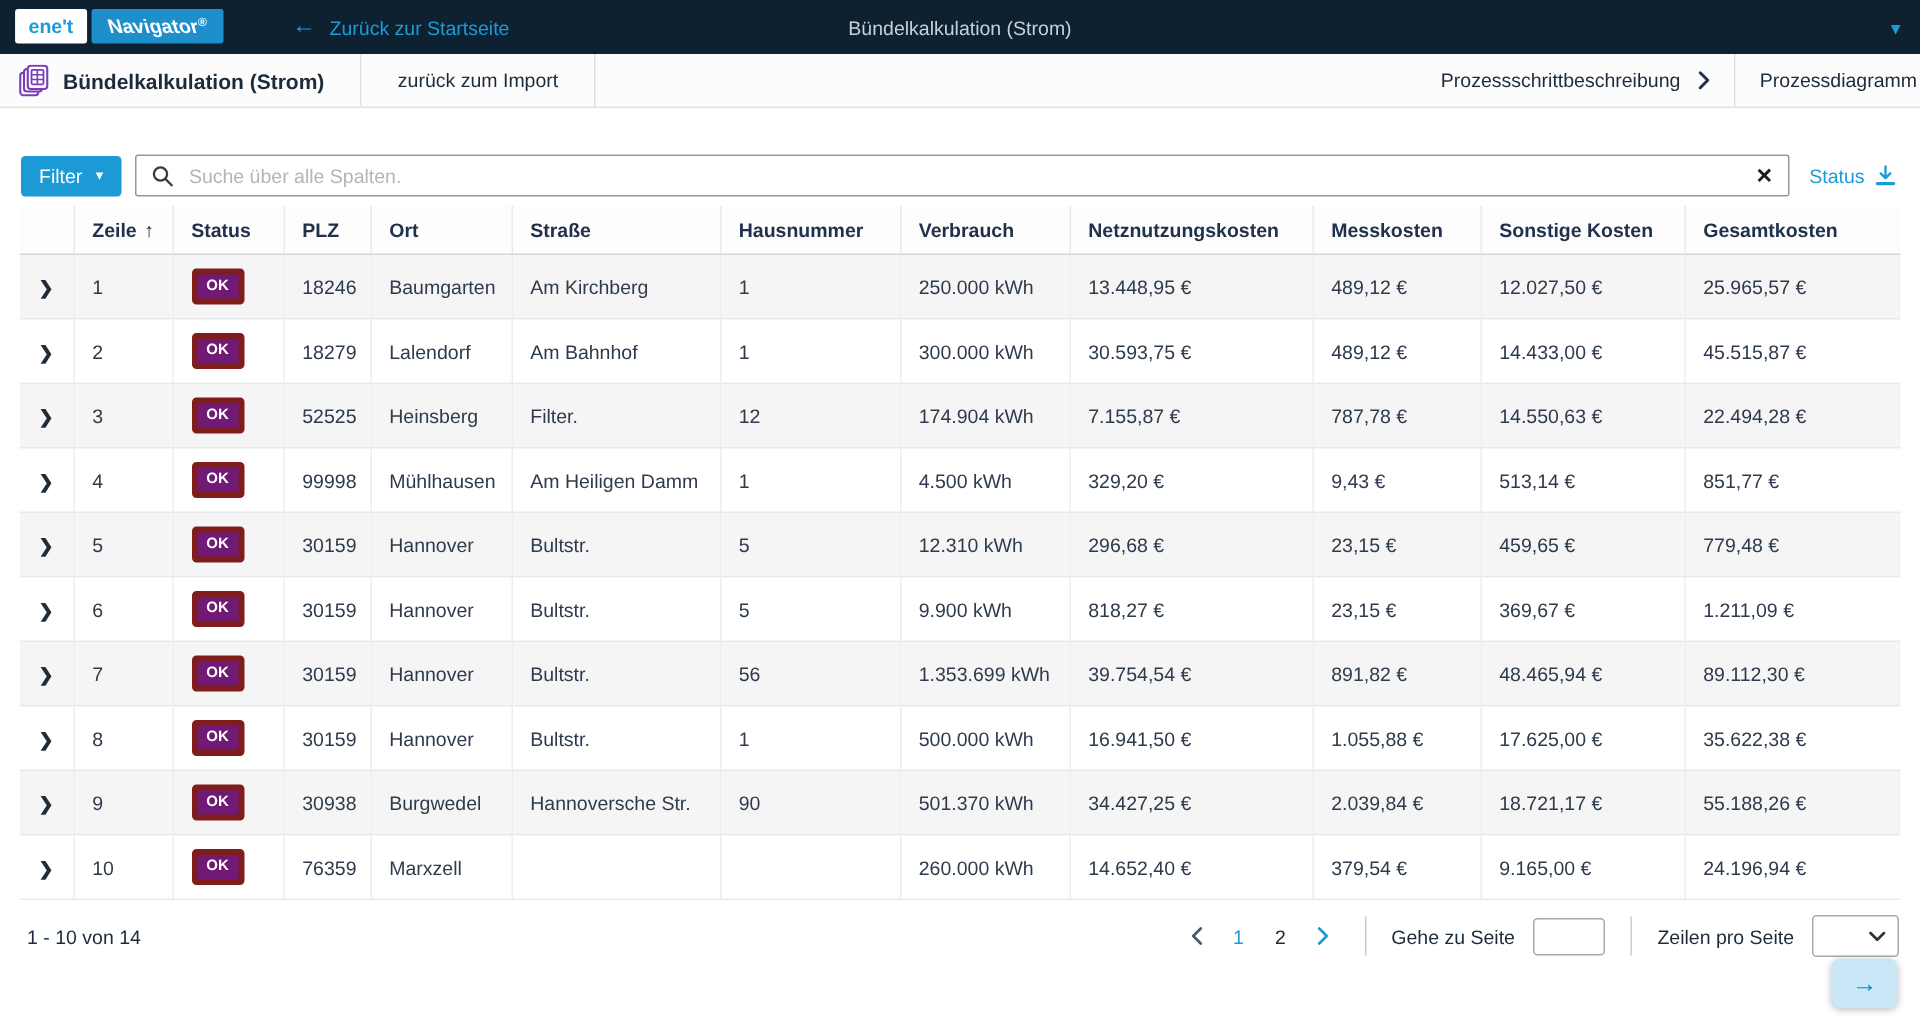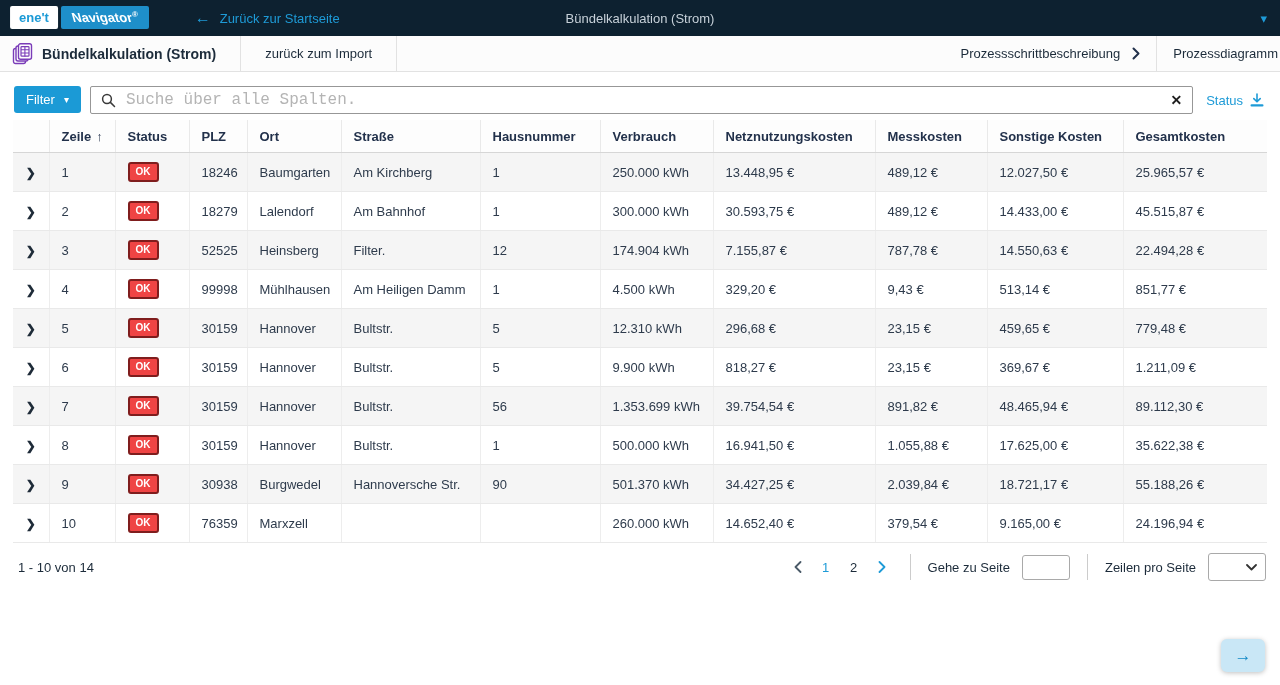--- a/index.html
+++ b/index.html
@@ -25,48 +25,48 @@
   .appbar { height:36px; background:#fcfcfc; border-bottom:1px solid #e2e2e2; display:flex; align-items:center; font-size:13px; color:#1c2b3a; }
   .app-icon { margin:0 9px 0 12px; display:flex; }
   .app-title { font-weight:bold; font-size:14px; margin-right:24px; }
   .vdiv { width:1px; align-self:stretch; background:#e2e2e2; }
   .back-import { padding:0 24px; cursor:pointer; }
   .appbar .spacer { flex:1; }
   .proc-step { display:flex; align-items:center; gap:12px; padding:0 16px; cursor:pointer; }
   .proc-diagram { padding:0 2px 0 16px; cursor:pointer; }
 
   
-  .toolbar { display:flex; margin:14px 14px 0 14px; }
+  .toolbar { display:flex; align-items:center; margin:31px 14px 0 14px; }
   .filter-btn { background:#1b9ad6; color:#fff; border:none; border-radius:3px; height:27px; padding:0 12px;
     font-size:13px; font-family:inherit; display:flex; align-items:center; gap:9px; cursor:pointer; }
   .filter-btn .caret { font-size:10px; }
   .search-box { flex:1; display:flex; align-items:center; height:28px; margin-left:9px;
     border:1px solid #979797; border-radius:2px; background:#fff; }
   .search-box svg { margin:0 8px 0 10px; flex:none; }
-  .search-box input { flex:1; border:none; outline:none; font-size:16px; font-family:Liberation Mono, monospace; color:#ec4899; background:transparent; }
+  .search-box input { flex:1; border:none; outline:none; font-size:13px; font-family:Liberation Sans, sans-serif; color:#ec4899; background:transparent; }
   .search-box input::placeholder { color:#b4b4b4; }
   .clear-btn { margin:0 10px; color:#1d1d1d; font-size:14px; font-weight:bold; cursor:pointer; line-height:1; }
   .export { display:flex; align-items:center; gap:7px; color:#1e9bd7; font-size:13px; margin:0 2px 0 13px; cursor:pointer; }
 
   
   .table-wrap { margin:6px 13px 0 13px; }
   table { width:100%; border-collapse:collapse; table-layout:fixed; font-size:13px; }
   thead th { text-align:left; font-weight:bold; color:#22314b; padding:9px 10px 8px 12px;
     border-bottom:1px solid #d6d6d6; border-left:1px solid #e9e9e9; background:#fdfdfd;
     white-space:nowrap; overflow:hidden; }
   thead th:first-child { border-left:none; }
   .sort-icon { margin-left:5px; }
   tbody td { padding:9px 10px 9px 12px; border-bottom:1px solid #e9e9e9; border-left:1px solid #ededed;
     white-space:nowrap; overflow:hidden; color:#2e3b4c; }
   tbody td:first-child { border-left:none; }
   tbody tr:nth-child(odd) { background:#f5f5f5; }
   td.num { text-align:left; padding-right:14px; }
   td.col-expand { text-align:center; padding:9px 4px; cursor:pointer; }
   .chev { color:#1e2b38; font-size:12px; font-weight:bold; }
-  .badge { display:inline-block; background:#ef4444; border:2px solid #7f1d1d; color:#fff;
+  .badge { display:inline-block; background:#701a75; border:4px solid #7f1d1d; color:#fff;
     font-size:10px; font-weight:bold; padding:2px 6px; border-radius:3px; line-height:1.2; }
 
   
   .pagefoot { display:flex; align-items:center; margin:0 14px 0 18px; padding-top:10px; font-size:13px; color:#1c2b3a;justify-content:space-between; }
   .pagefoot .spacer { flex:1; }
   .pager { display:flex; align-items:center; gap:6px; }
   .pager .pbtn { width:22px; height:22px; display:flex; align-items:center; justify-content:center; cursor:pointer; }
   .page-num { width:22px; text-align:center; cursor:pointer; }
   .page-num.active { color:#1e9bd7; }
   .fdiv { width:1px; height:26px; background:#ccc; margin:0 17px; }

